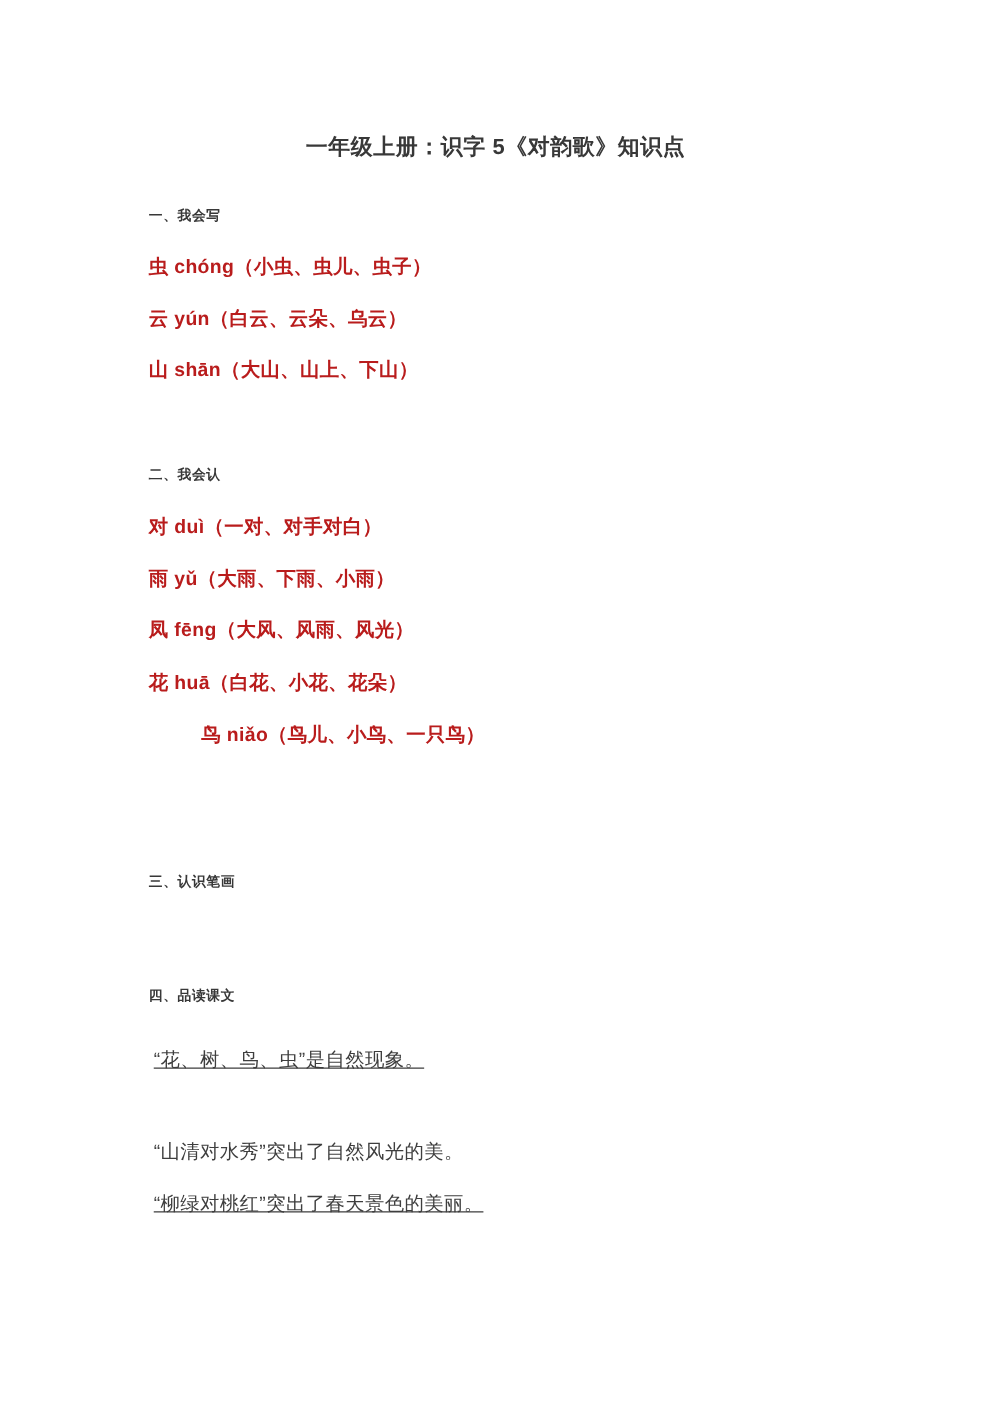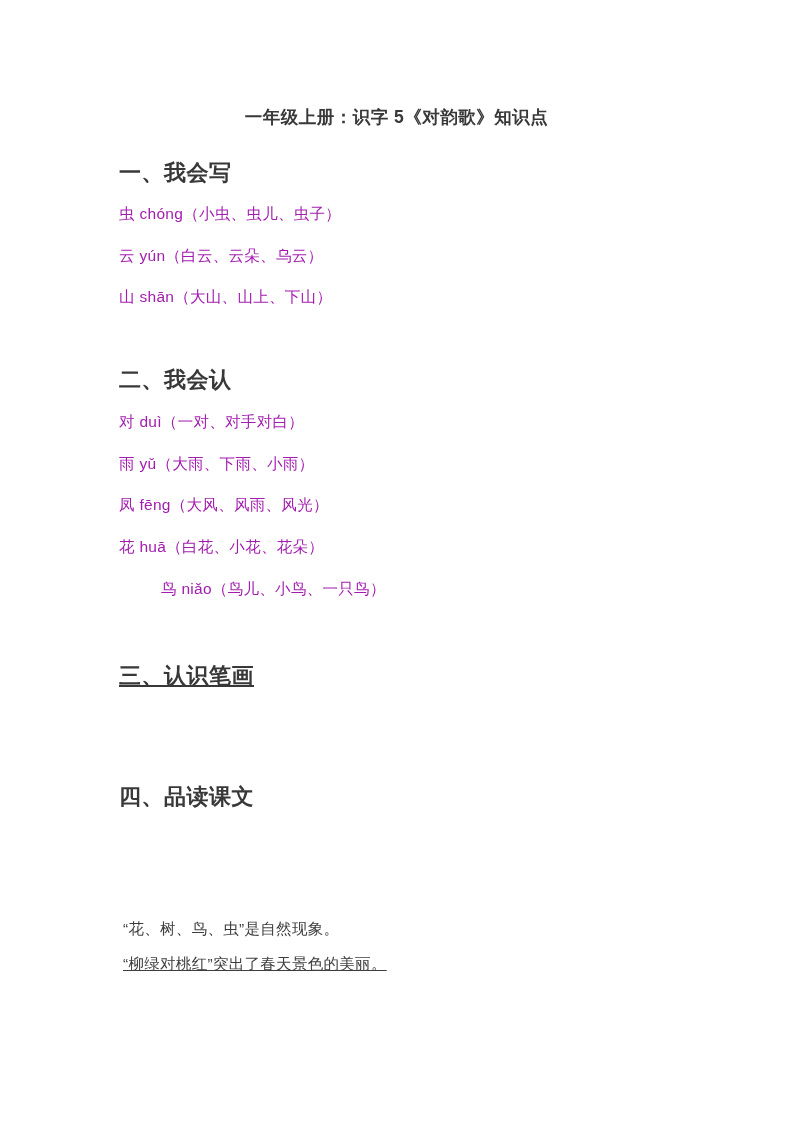--- a/index.html
+++ b/index.html
@@ -21,35 +21,35 @@
     text-align: center;
     font-size: 17.5px;
     font-weight: 700;
     line-height: 24px;
     letter-spacing: 0.5px;
     color: #383838;
   }
   .section-heading {
     position: absolute;
     left: 119px;
-    font-size: 22px;
+    font-size: 11px;
     font-weight: 700;
     line-height: 24px;
     letter-spacing: 0.5px;
     color: #383838;
     white-space: nowrap;
   }
   .entry-line {
     position: absolute;
     left: 119px;
     font-size: 15.5px;
-    font-weight: 400;
+    font-weight: 700;
     line-height: 24px;
     letter-spacing: 0.3px;
-    color: #a21caf;
+    color: #b91c1c;
     white-space: nowrap;
   }
   .sentence-line {
     position: absolute;
     left: 123px;
     font-size: 15.5px;
     font-weight: 400;
     line-height: 24px;
     letter-spacing: 0.3px;
     color: #3e3e3e;
@@ -68,19 +68,20 @@
   <div class="entry-line" style="top:285px;">山 shān（大山、山上、下山）</div>
   <div class="entry-line" style="top:244px;">云 yún（白云、云朵、乌云）</div>
 
   <div class="section-heading" style="top:368px;font-family:Liberation Serif, serif;">二、我会认</div>
   <div class="entry-line" style="top:410px;">对 duì（一对、对手对白）</div>
   <div class="entry-line" style="top:493px;">凤 fēng（大风、风雨、风光）</div>
   <div class="entry-line" style="top:452px;">雨 yǔ（大雨、下雨、小雨）</div>
   <div class="entry-line" style="top:535px;">花 huā（白花、小花、花朵）</div>
   <div class="entry-line" style="top:577px;margin-left:42px;">鸟 niǎo（鸟儿、小鸟、一只鸟）</div>
 
-  <div class="section-heading" style="top:664px;text-decoration:underline;">三、认识笔画</div>
+  <div class="section-heading" style="top:694px;">三、认识笔画</div>
 
   <div class="section-heading" style="top:785px;">四、品读课文</div>
-  <div class="sentence-line" style="top:917px;">“花、树、鸟、虫”是自然现象。</div>
+  <div class="sentence-line" style="top:837px;text-decoration:underline;">“花、树、鸟、虫”是自然现象。</div>
+  <div class="sentence-line" style="top:910px;">“山清对水秀”突出了自然风光的美。</div>
   <div class="sentence-line" style="top:952px;text-decoration:underline;">“柳绿对桃红”突出了春天景色的美丽。</div>
 
 </div>
 
 </body></html>

